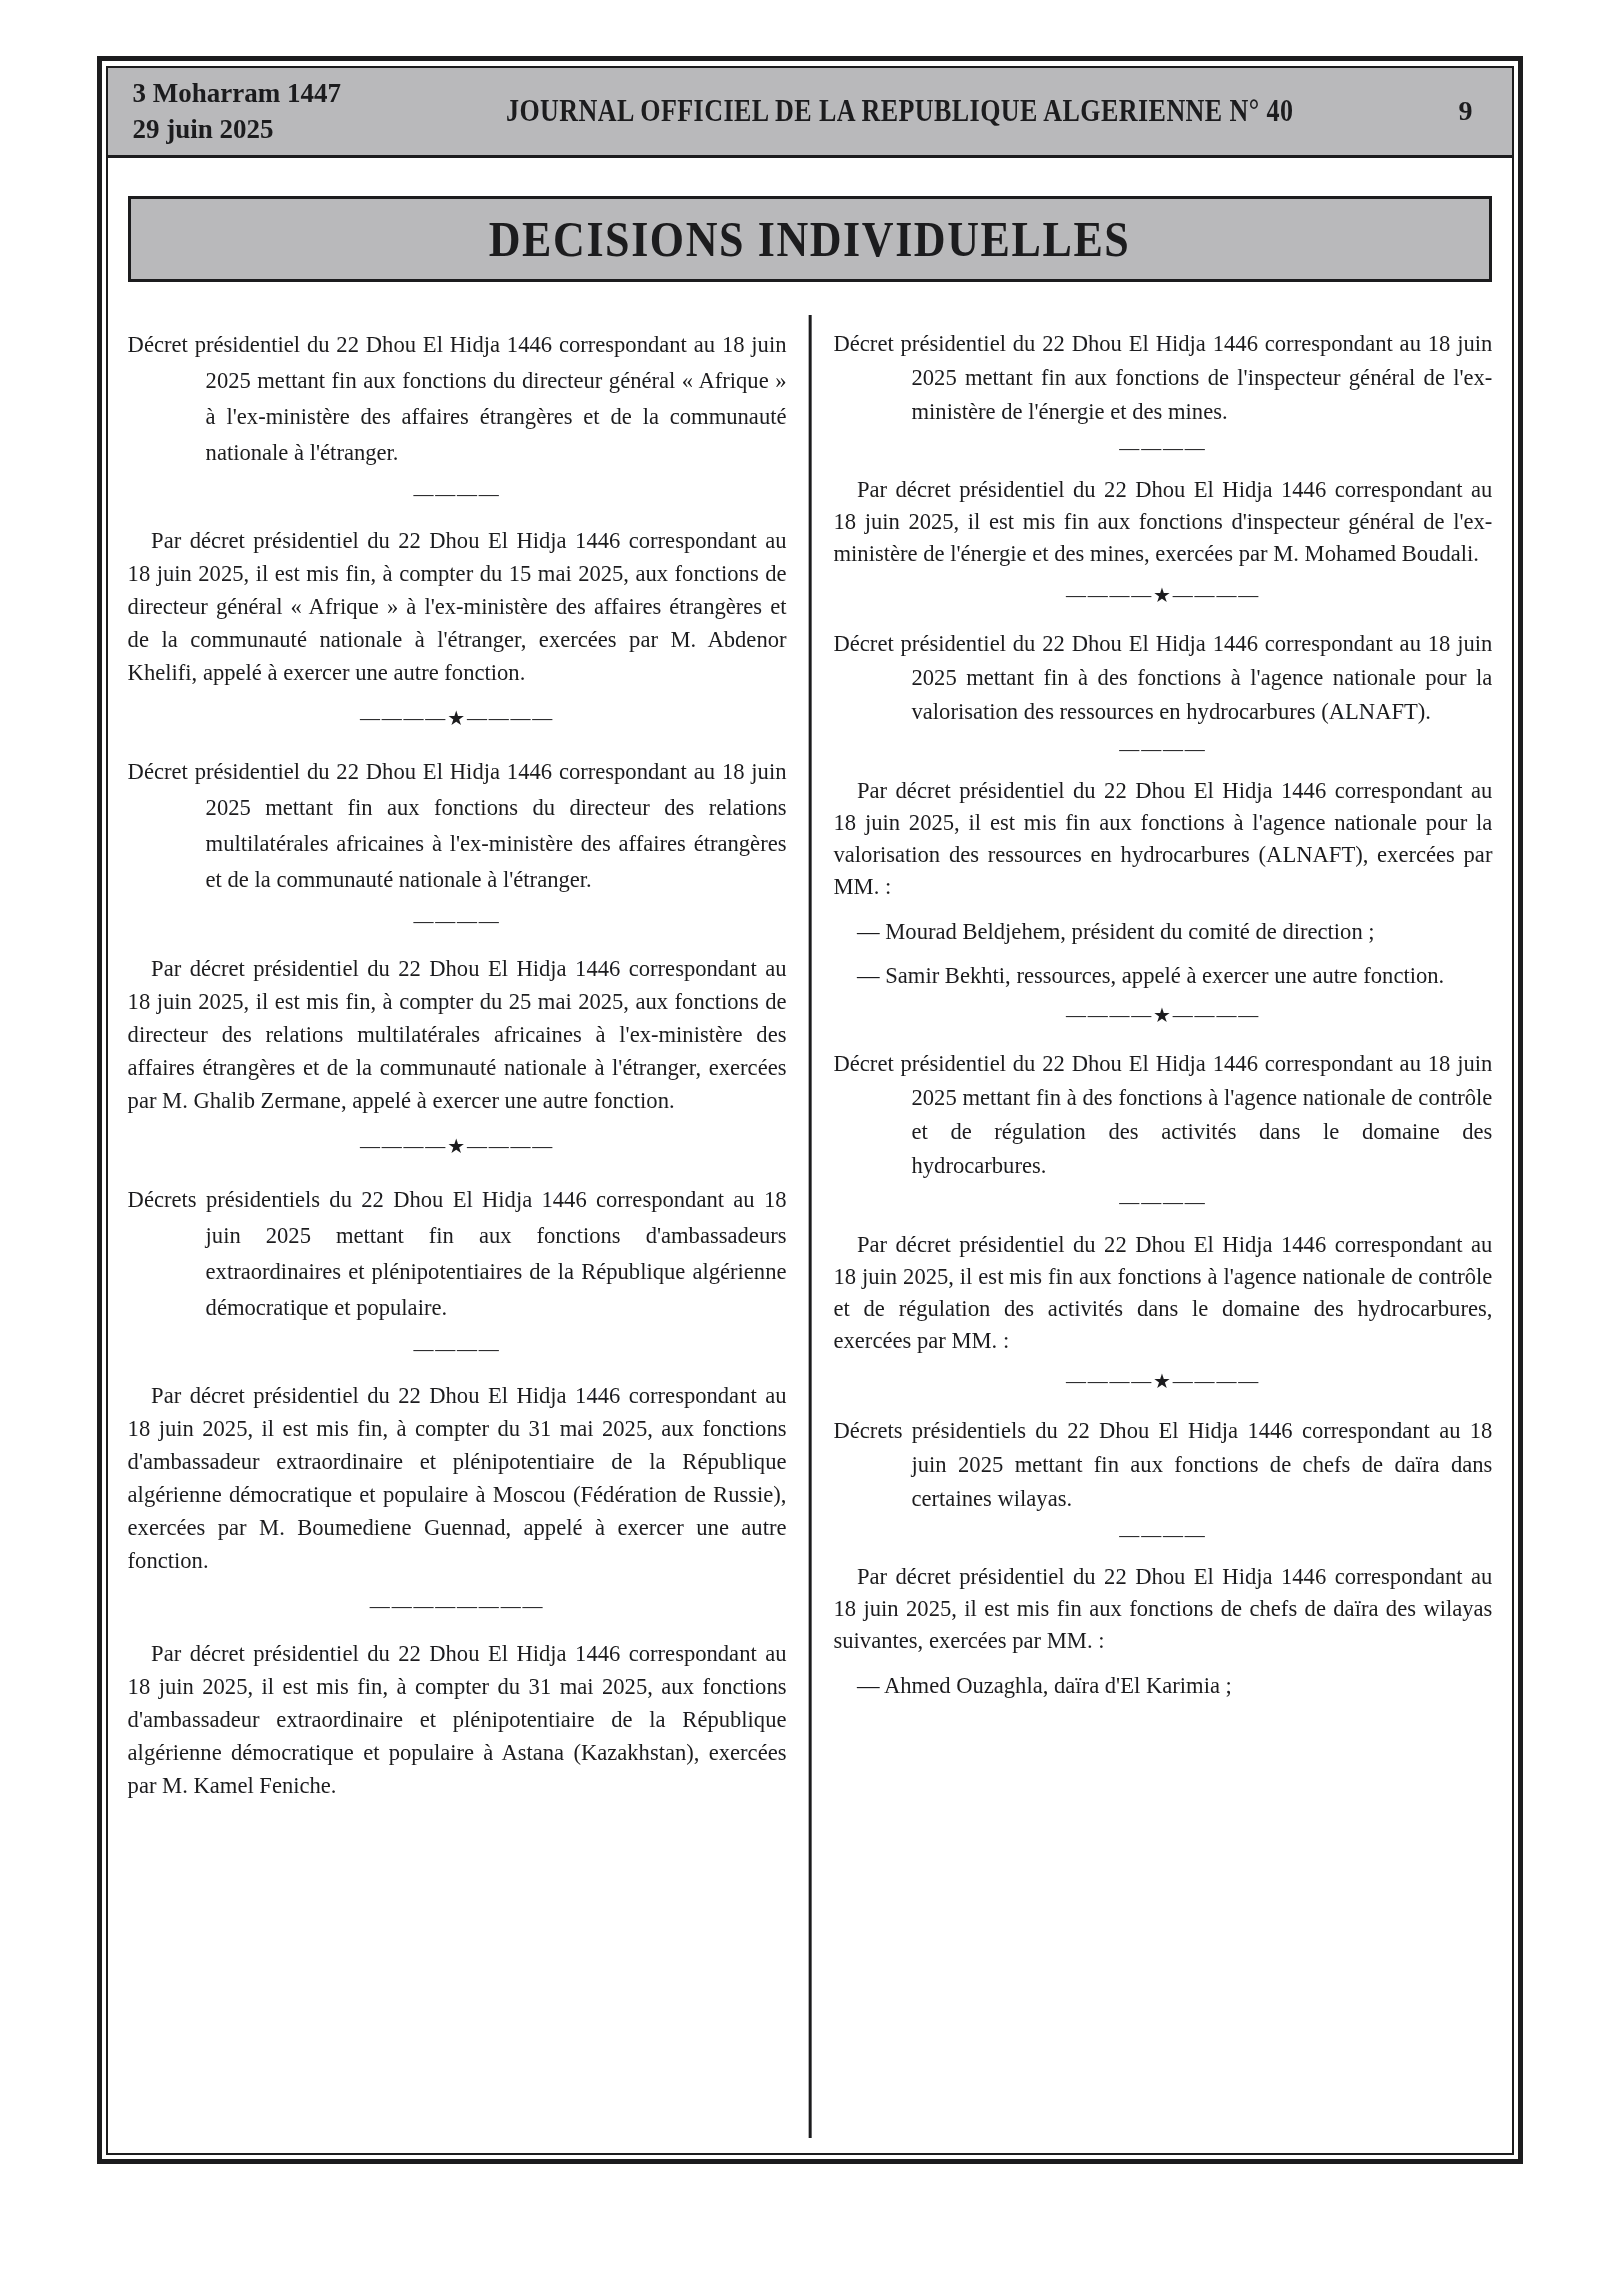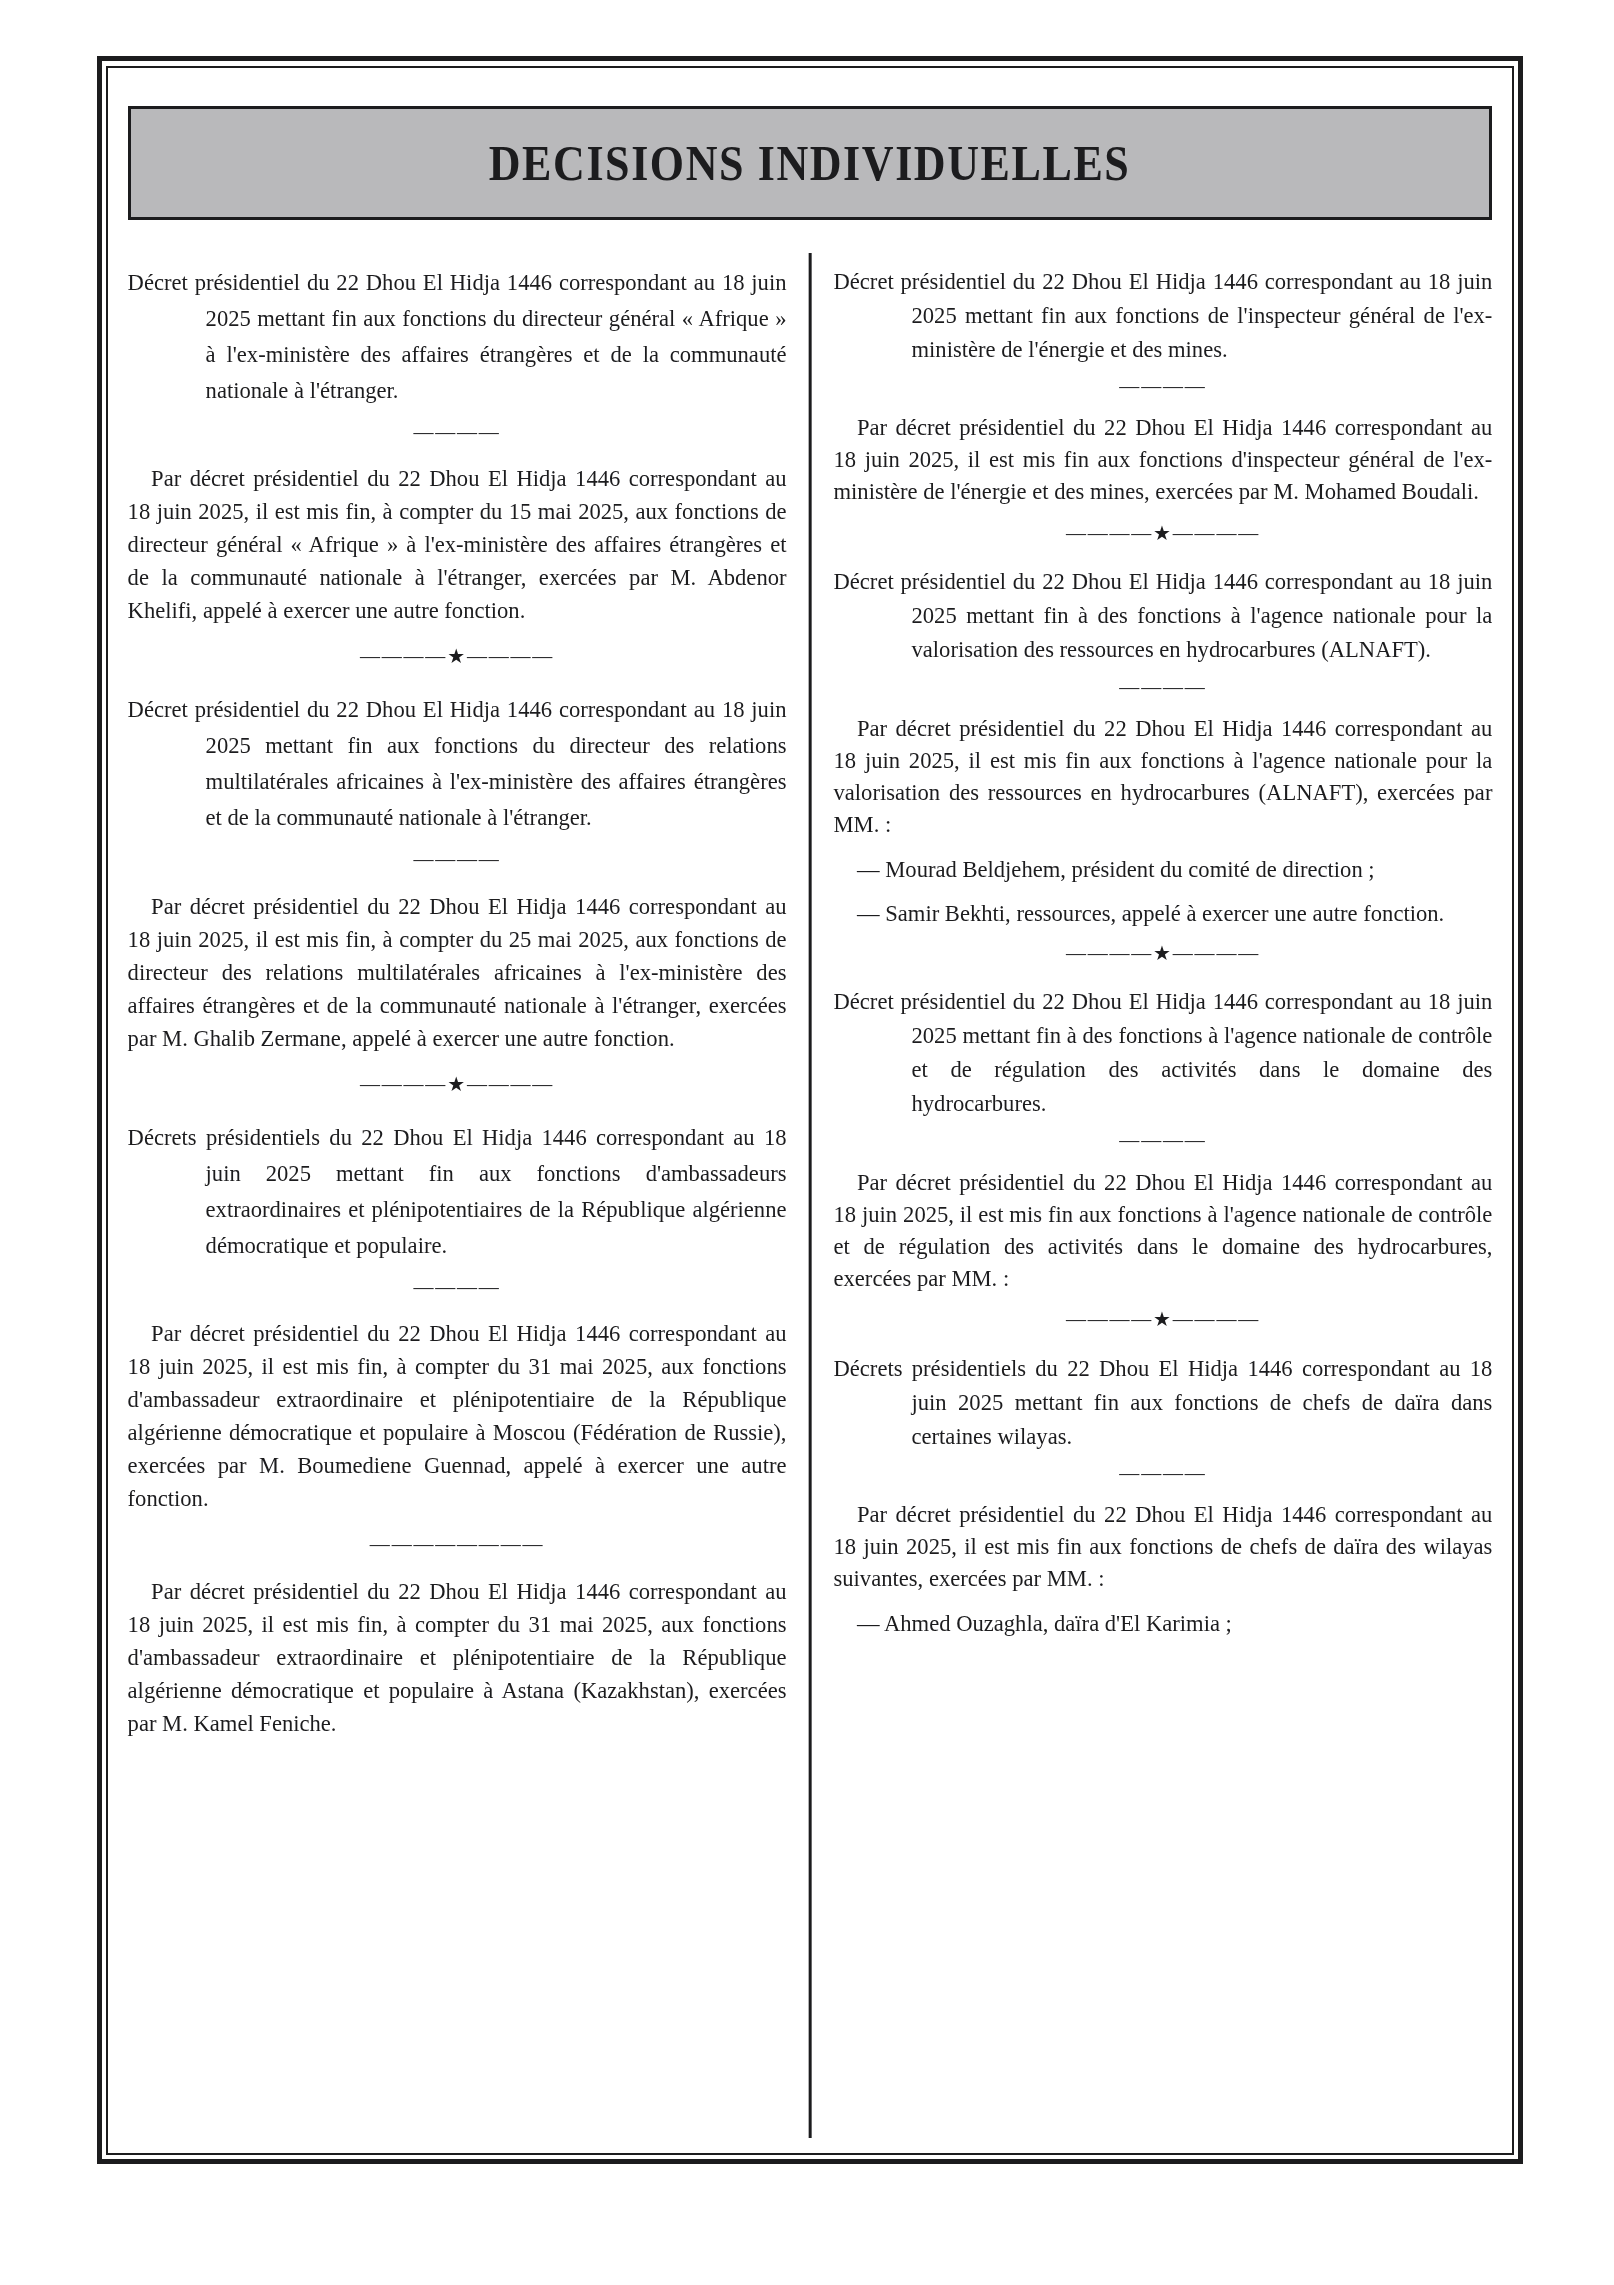--- a/index.html
+++ b/index.html
@@ -33,21 +33,21 @@
     white-space:nowrap;
   }
   .jtitle-wrap{flex:1;text-align:center;overflow:hidden}
   .jtitle{
     display:inline-block;transform:scaleX(.84);transform-origin:center;
     font-weight:bold;font-size:31px;white-space:nowrap;letter-spacing:0.5px;
   }
   .pnum{padding-right:40px;font-weight:bold;font-size:28px}
   
   .banner{
-    flex:0 0 auto;margin:38px 20px 0;height:114px;
+    flex:0 0 auto;margin:38px 20px 0;height:86px;
     background:var(--band_gray);border:3.6px solid var(--ink);
     display:flex;align-items:center;justify-content:center;overflow:hidden;
   }
   .banner-text{
     display:inline-block;transform:scaleX(.88);transform-origin:center;
     font-weight:bold;font-size:50px;letter-spacing:1.8px;white-space:nowrap;
   }
   
   .cols{
     flex:1 1 auto;display:flex;margin-top:33px;position:relative;overflow:hidden;
@@ -78,20 +78,30 @@
     font-size:20px;line-height:23.5px;letter-spacing:1.8px;white-space:nowrap;
   }
   .col-left .rule{margin:11.8px 0}
 </style>
 </head>
 <body>
 
 <div class="frame">
   <div class="inner">
 
+    <header class="band">
+      <div class="dates">
+        <div>3 Moharram 1447</div>
+        <div>29 juin 2025</div>
+      </div>
+      <div class="jtitle-wrap">
+        <span class="jtitle">JOURNAL OFFICIEL DE LA REPUBLIQUE ALGERIENNE N° 40</span>
+      </div>
+      <div class="pnum">9</div>
+    </header>
 
     <div class="banner">
       <span class="banner-text">DECISIONS INDIVIDUELLES</span>
     </div>
 
     <main class="cols">
       <section class="col col-left" id="col-left">
           <div class="h">Décret présidentiel du 22 Dhou El Hidja 1446 correspondant au 18 juin 2025 mettant fin aux fonctions du directeur général « Afrique » à l'ex-ministère des affaires étrangères et de la communauté nationale à l'étranger.</div>
           <div class="rule">————</div>
           <div class="p">Par décret présidentiel du 22 Dhou El Hidja 1446 correspondant au 18 juin 2025, il est mis fin, à compter du 15 mai 2025, aux fonctions de directeur général « Afrique » à l'ex-ministère des affaires étrangères et de la communauté nationale à l'étranger, exercées par M. Abdenor Khelifi, appelé à exercer une autre fonction.</div>

